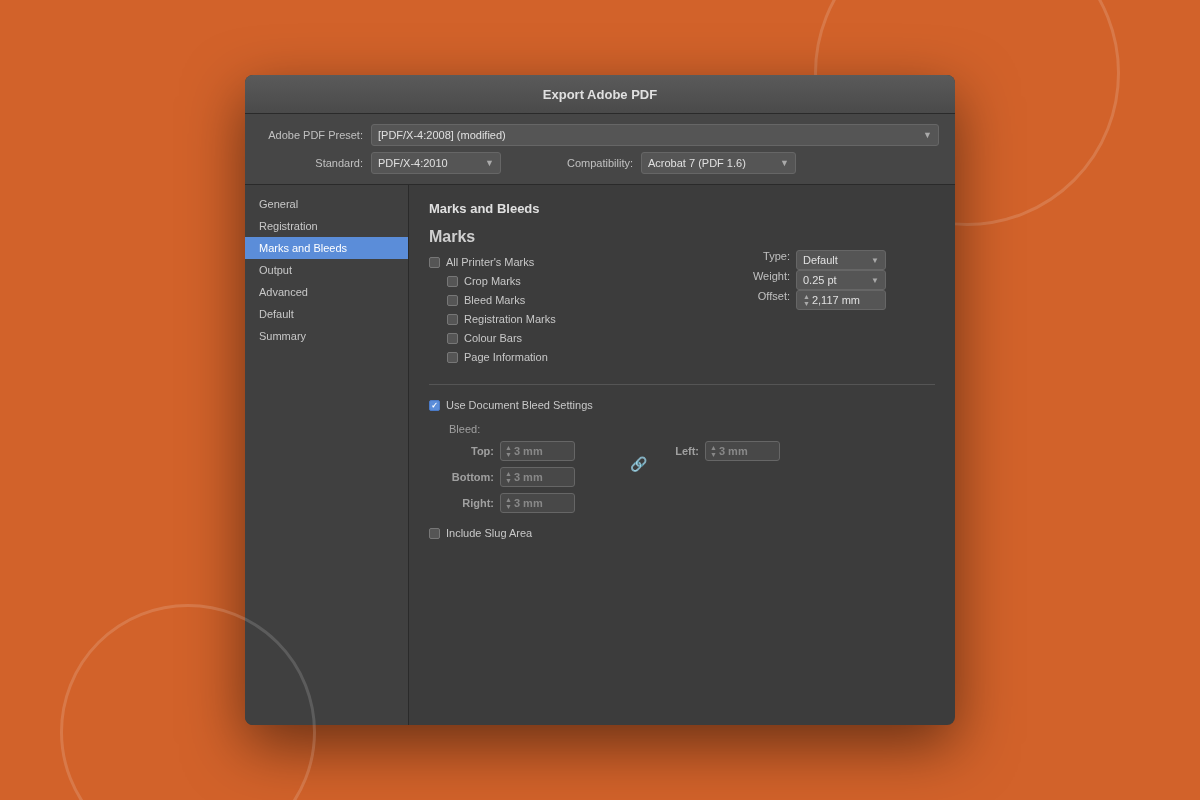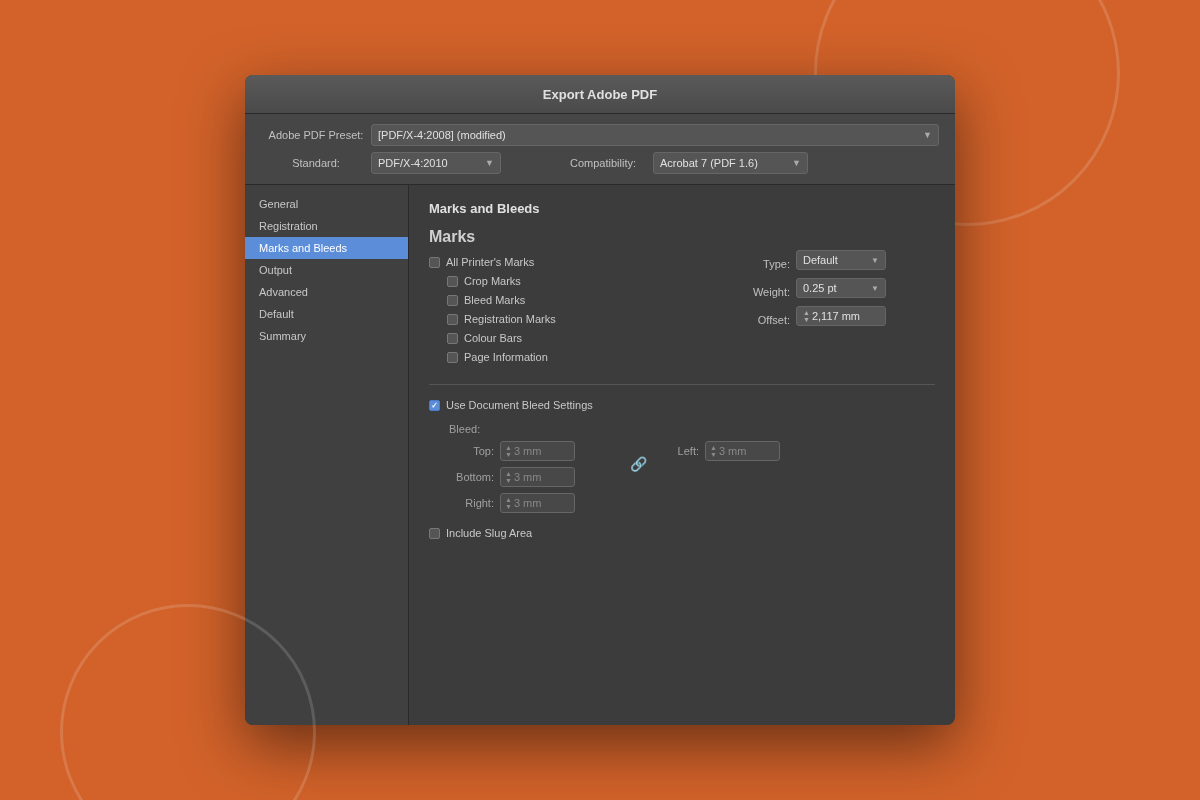--- a/index.html
+++ b/index.html
@@ -58,21 +58,22 @@
     .header-row {
       display: flex;
       align-items: center;
       margin-bottom: 6px;
     }
     .header-row:last-child { margin-bottom: 0; }
     .header-label {
       font-size: 11px;
       color: #c0c0c0;
       min-width: 110px;
-      text-align: center;
+      text-align: right;
+      padding-right: 8px;
     }
     .header-select {
       flex: 1;
       background: #555;
       border: 1px solid #666;
       color: #e0e0e0;
       font-size: 11px;
       padding: 2px 6px;
       border-radius: 3px;
       height: 22px;
@@ -81,21 +82,21 @@
       justify-content: space-between;
       cursor: pointer;
     }
     .header-select-arrow {
       font-size: 9px;
       color: #aaa;
     }
     .header-row-dual {
       display: flex;
       align-items: center;
-      gap: 52px;
+      gap: 40px;
     }
     .header-field {
       display: flex;
       align-items: center;
     }
 
     .dialog-body {
       display: flex;
       min-height: 540px;
     }
@@ -151,22 +152,21 @@
       gap: 6px;
     }
     .checkbox-row.indent { padding-left: 18px; }
     .checkbox-label {
       font-size: 11px;
       color: #c8c8c8;
     }
 
     .field-row {
       display: flex;
-      align-items: flex-end;
-      margin-bottom: 8px;
+      align-items: flex-start;
       gap: 6px;
     }
     .field-label {
       font-size: 11px;
       color: #c0c0c0;
       min-width: 55px;
       text-align: right;
     }
     .field-select {
       background: #555;
@@ -437,21 +437,21 @@
 
       <div class="bleed-section">
 
         <div class="checkbox-row" style="margin-bottom:12px;">
           <div class="checked-checkbox"></div>
           <span class="checkbox-label">Use Document Bleed Settings</span>
         </div>
 
         <div class="bleed-text-label">Bleed:</div>
 
-        <div style="display:grid; grid-template-columns: 1fr 30px 1fr; margin-left:20px; max-width:380px; gap: 6px 0; align-items:center;">
+        <div style="display:grid; grid-template-columns: 1fr 30px 1fr; margin-left:20px; max-width:380px; gap: 6px 0; align-items:center;font-weight:bold;">
 
           <div class="bleed-field-row">
             <span class="bleed-field-label">Top:</span>
             <div class="bleed-input disabled">
               <div class="spinner-arrows" style="color:#888">
                 <span>▲</span>
                   <span>▼</span>
               </div>
               <span>3 mm</span>
             </div>

